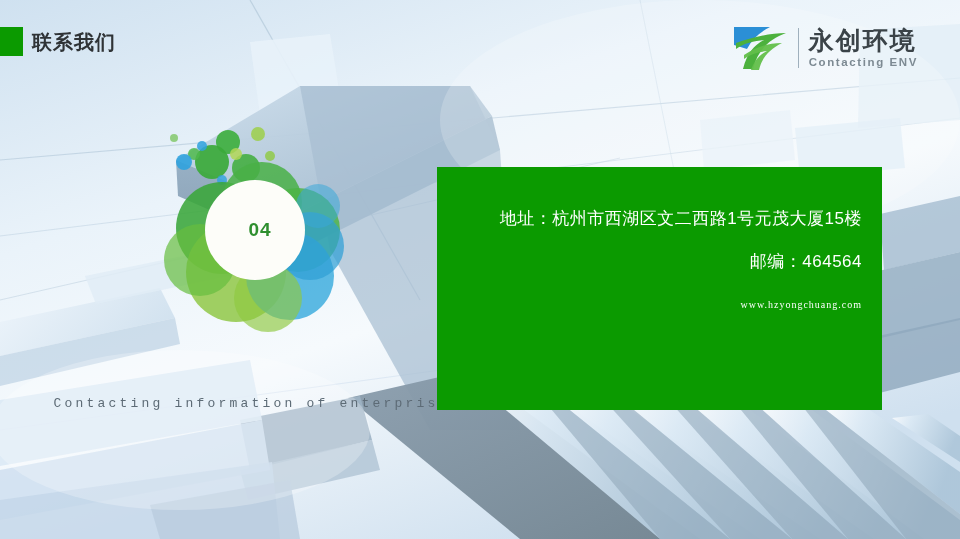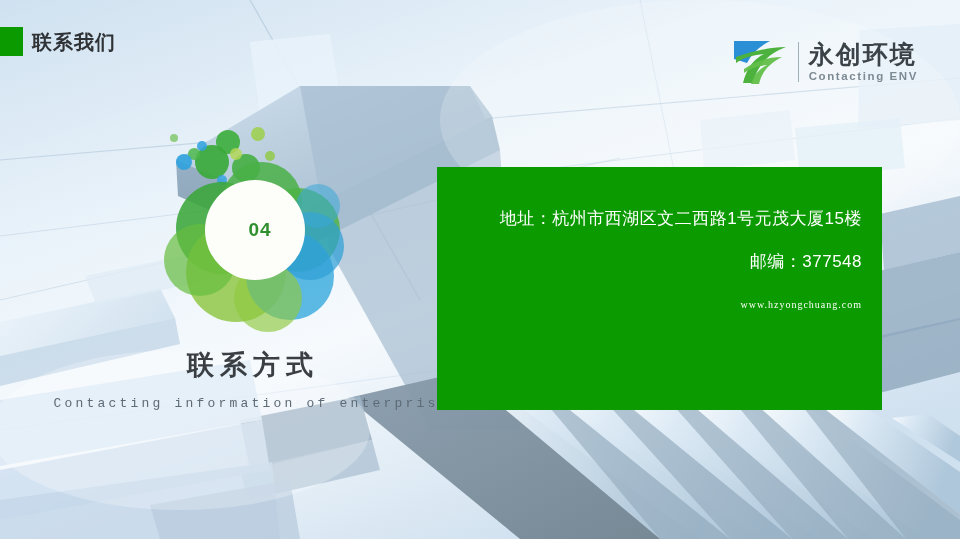--- a/index.html
+++ b/index.html
@@ -34,21 +34,21 @@
     font-weight: bold;
     color: #2f3336;
     letter-spacing: 1px;
     line-height: 26px;
     white-space: nowrap;
   }
 
   
   .logo {
     position: absolute;
-    right: 42px; top: 36px;
+    right: 42px; top: 22px;
     height: 52px;
     display: flex;
     align-items: center;
     justify-content: flex-end;
   }
   .logo-mark { width: 62px; height: 50px; flex: none; }
   .logo-divider {
     width: 1px; height: 40px;
     background: #9fb0bd;
     margin: 0 10px 0 6px;
@@ -275,22 +275,21 @@
       <circle cx="160" cy="126" r="34" fill="#2f9fd6" opacity="0.72"></circle>
       <circle cx="50" cy="140" r="36" fill="#66bd3e" opacity="0.7"></circle>
       <circle cx="118" cy="178" r="34" fill="#8fc93f" opacity="0.66"></circle>
       <circle cx="168" cy="86" r="22" fill="#3ba8d8" opacity="0.55"></circle>
 
       <circle cx="105" cy="110" r="50" fill="#fdfdf9"></circle>
     </svg>
     <div class="badge-num">04</div>
   </div>
 
-  <div class="section-title">联系方式</div>
   <div class="section-sub">Contacting information of enterprise</div>
 
   <div class="contact-panel">
     <div class="contact-line">地址：杭州市西湖区文二西路1号元茂大厦15楼</div>
-    <div class="contact-line">邮编：377548</div>
+    <div class="contact-line">邮编：464564</div>
     <div class="contact-line mono">www.hzyongchuang.com</div>
   </div>
 
 </div>
 
 </body></html>

